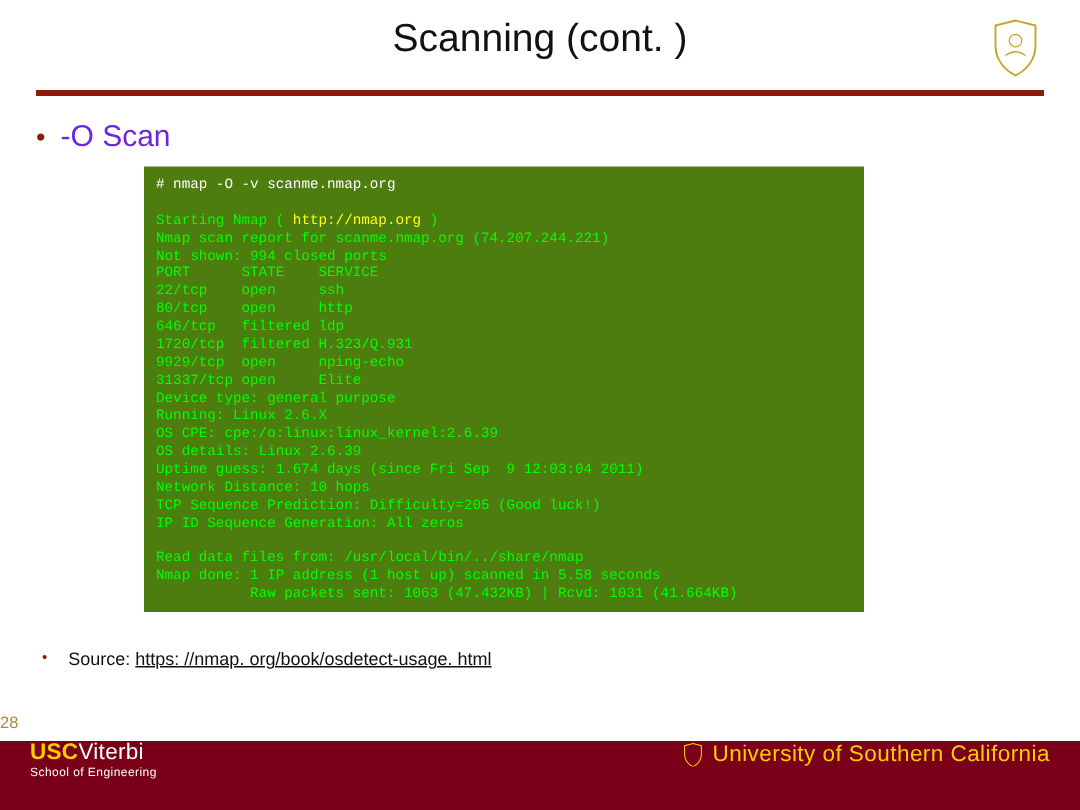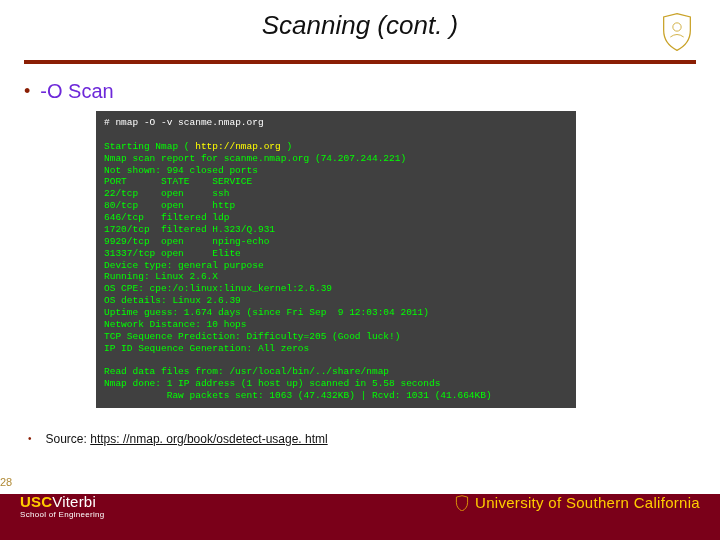--- a/index.html
+++ b/index.html
@@ -1,26 +1,26 @@
 <!DOCTYPE html>
 <html><head>
 <meta charset="utf-8">
 <style>
   html,body{margin:0;padding:0;width:720px;height:540px;font-family:Arial,Helvetica,sans-serif;background:#fff;color:#000;}
   .slide{position:relative;width:720px;height:540px;box-sizing:border-box;}
   .title-area{padding:10px 80px 4px 80px;text-align:center;}
-  .title{font-size:26px;font-weight:400;color:#111;font-style:italic;}
+  .title{font-size:26px;font-weight:400;color:#111;}
   .shield{position:absolute;top:12px;right:26px;width:34px;height:40px;}
   .shield svg{width:100%;height:100%;}
   .red-rule{position:absolute;left:24px;right:24px;top:60px;height:4px;background:#8a1e04;}
   .content{position:absolute;left:24px;right:24px;top:80px;}
   .bullet-row{display:flex;align-items:flex-start;gap:10px;margin-bottom:8px;}
   .bullet-dot{color:#8a1e04;font-size:18px;line-height:22px;}
   .bullet-text{font-size:20px;color:#6d28d9;}
-  .terminal{margin-left:72px;width:480px;background:#404040;color:#00ff00;font-family:"Courier New",monospace;font-size:9.5px;line-height:1.25;padding:6px 8px;box-sizing:border-box;white-space:pre;overflow:hidden;}
+  .terminal{margin-left:72px;width:480px;background:#4d7c0f;color:#00ff00;font-family:"Courier New",monospace;font-size:9.5px;line-height:1.25;padding:6px 8px;box-sizing:border-box;white-space:pre;overflow:hidden;}
   .terminal .prompt{color:#fff;}
   .terminal .ylw{color:#ffff00;}
   .src-row{margin-top:24px;display:flex;align-items:flex-start;gap:14px;}
   .src-dot{color:#8a1e04;font-size:10px;line-height:14px;margin-left:4px;}
   .src-text{font-size:12px;color:#111;}
   .src-text .lnk{text-decoration:underline;color:#111;}
   .footer{position:absolute;left:0;right:0;bottom:0;height:46px;background:#7a0019;display:flex;align-items:flex-start;justify-content:space-between;padding:0 20px;box-sizing:border-box;}
   .footer-left{display:flex;flex-direction:column;line-height:1;}
   .usc-brand{color:#ffcc00;font-weight:700;font-size:15px;letter-spacing:0.2px;}
   .usc-brand .viterbi{color:#fff;font-weight:400;}

